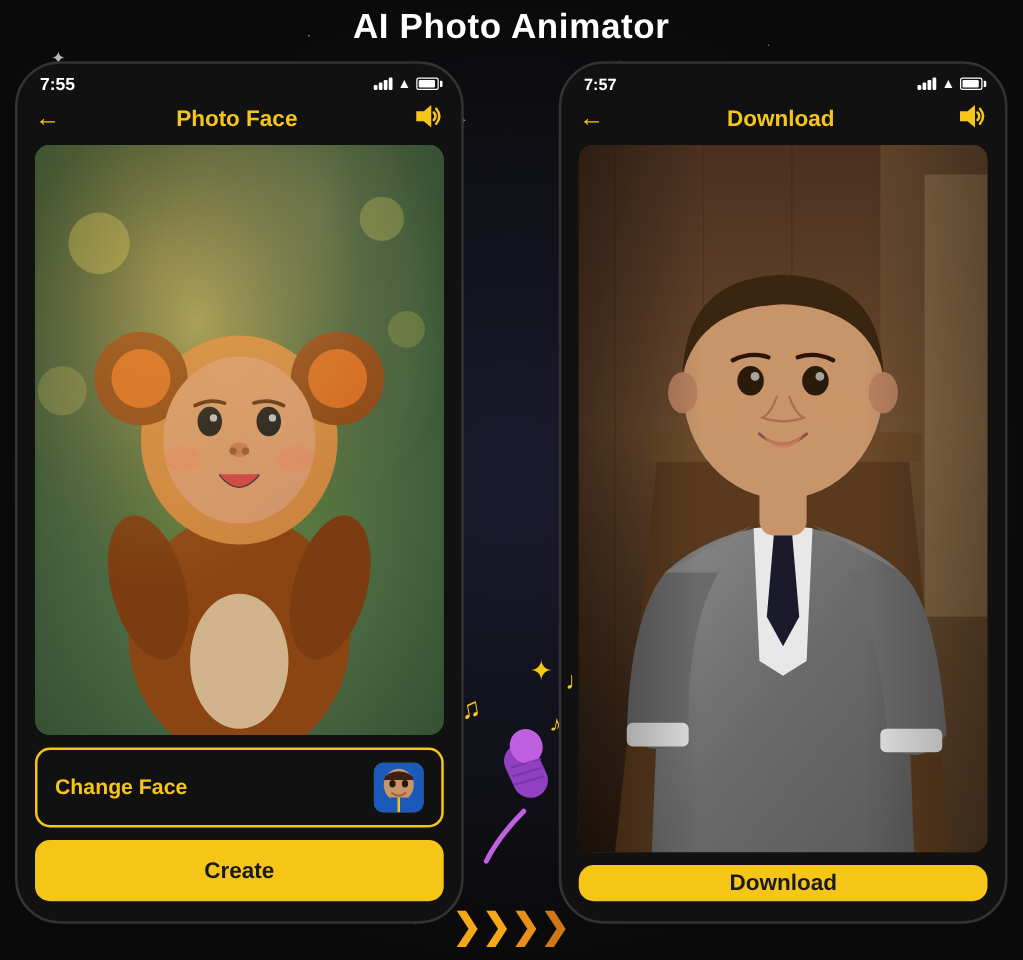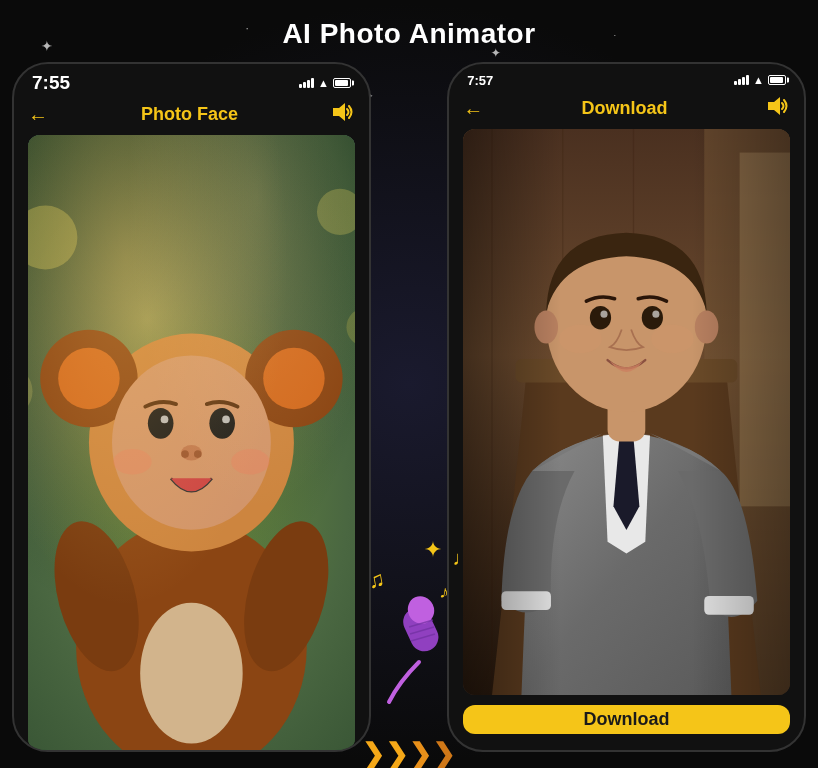--- a/index.html
+++ b/index.html
@@ -19,21 +19,21 @@
       position: absolute;
       inset: 0;
       pointer-events: none;
     }
 
     .page-title {
       text-align: center;
       color: white;
       font-size: 28px;
       font-weight: 800;
-      padding-top: 18px;
+      padding-top: 5px;
       padding-bottom: 12px;
       letter-spacing: 0.5px;
       position: relative;
       z-index: 2;
     }
 
     .phones-container {
       display: flex;
       justify-content: center;
       align-items: center;
@@ -286,21 +286,21 @@
   <div class="deco-star" style="top:86%;left:85%;font-size:12px;">✦</div>
 </div>
 
 <h1 class="page-title">AI Photo Animator</h1>
 
 <div class="phones-container">
 
   <div class="phone phone-left">
 
     <div class="status-bar">
-      <span style="color:white;font-size:19px;font-weight:600;">7:55</span>
+      <span style="color:white;font-size:14px;font-weight:600;">7:55</span>
       <div class="status-icons">
 
         <div class="signal-bars">
           <div class="bar" style="height:4px;"></div>
           <div class="bar" style="height:6px;"></div>
           <div class="bar" style="height:8px;"></div>
           <div class="bar" style="height:10px;"></div>
         </div>
 
         <span style="color:white;font-size:11px;">▲</span>
@@ -380,20 +380,41 @@
             <path d="M138,212 Q150,206 162,210" stroke="#5a3010" stroke-width="3" fill="none" stroke-linecap="round"></path>
             <path d="M186,210 Q198,206 210,212" stroke="#5a3010" stroke-width="3" fill="none" stroke-linecap="round"></path>
 
             <ellipse cx="128" cy="255" rx="15" ry="10" fill="#e88060" opacity="0.4"></ellipse>
             <ellipse cx="220" cy="255" rx="15" ry="10" fill="#e88060" opacity="0.4"></ellipse>
           </svg>
         </div>
       </div>
     </div>
 
+    <div class="bottom-section">
+      <button class="change-face-btn">
+        <span>Change Face</span>
+        <div class="face-avatar">
+          
+          <svg width="40" height="40" viewBox="0 0 40 40" xmlns="http://www.w3.org/2000/svg">
+            <rect width="40" height="40" fill="#1a5aba"></rect>
+            <rect x="0" y="22" width="40" height="18" fill="#1a5aba"></rect>
+            <ellipse cx="20" cy="18" rx="12" ry="13" fill="#c8956a"></ellipse>
+            <ellipse cx="15" cy="17" rx="2.5" ry="3" fill="#2a1a0a"></ellipse>
+            <ellipse cx="25" cy="17" rx="2.5" ry="3" fill="#2a1a0a"></ellipse>
+            <path d="M14,24 Q20,29 26,24" stroke="#a06040" stroke-width="1.5" fill="none"></path>
+            <path d="M8,14 Q9,8 20,7 Q31,8 32,14" fill="#3d2010"></path>
+
+            <rect x="12" y="28" width="16" height="12" rx="2" fill="#1a5aba"></rect>
+            <line x1="20" y1="28" x2="20" y2="40" stroke="#f0c020" stroke-width="2"></line>
+          </svg>
+        </div>
+      </button>
+      <button class="create-btn">Create</button>
+    </div>
   </div>
 
   <div style="position:relative;width:80px;display:flex;flex-direction:column;align-items:center;justify-content:center;z-index:10;pointer-events:none;">
 
     <div style="position:absolute;top:160px;left:-30px;right:-30px;display:flex;justify-content:space-around;">
       <span style="color:#f5c518;font-size:22px;transform:rotate(-10deg);">♫</span>
       <span style="color:#f5c518;font-size:18px;transform:rotate(10deg);margin-top:15px;">♪</span>
     </div>
     <span style="color:#f5c518;font-size:20px;position:absolute;top:140px;right:-25px;">♩</span>
 

